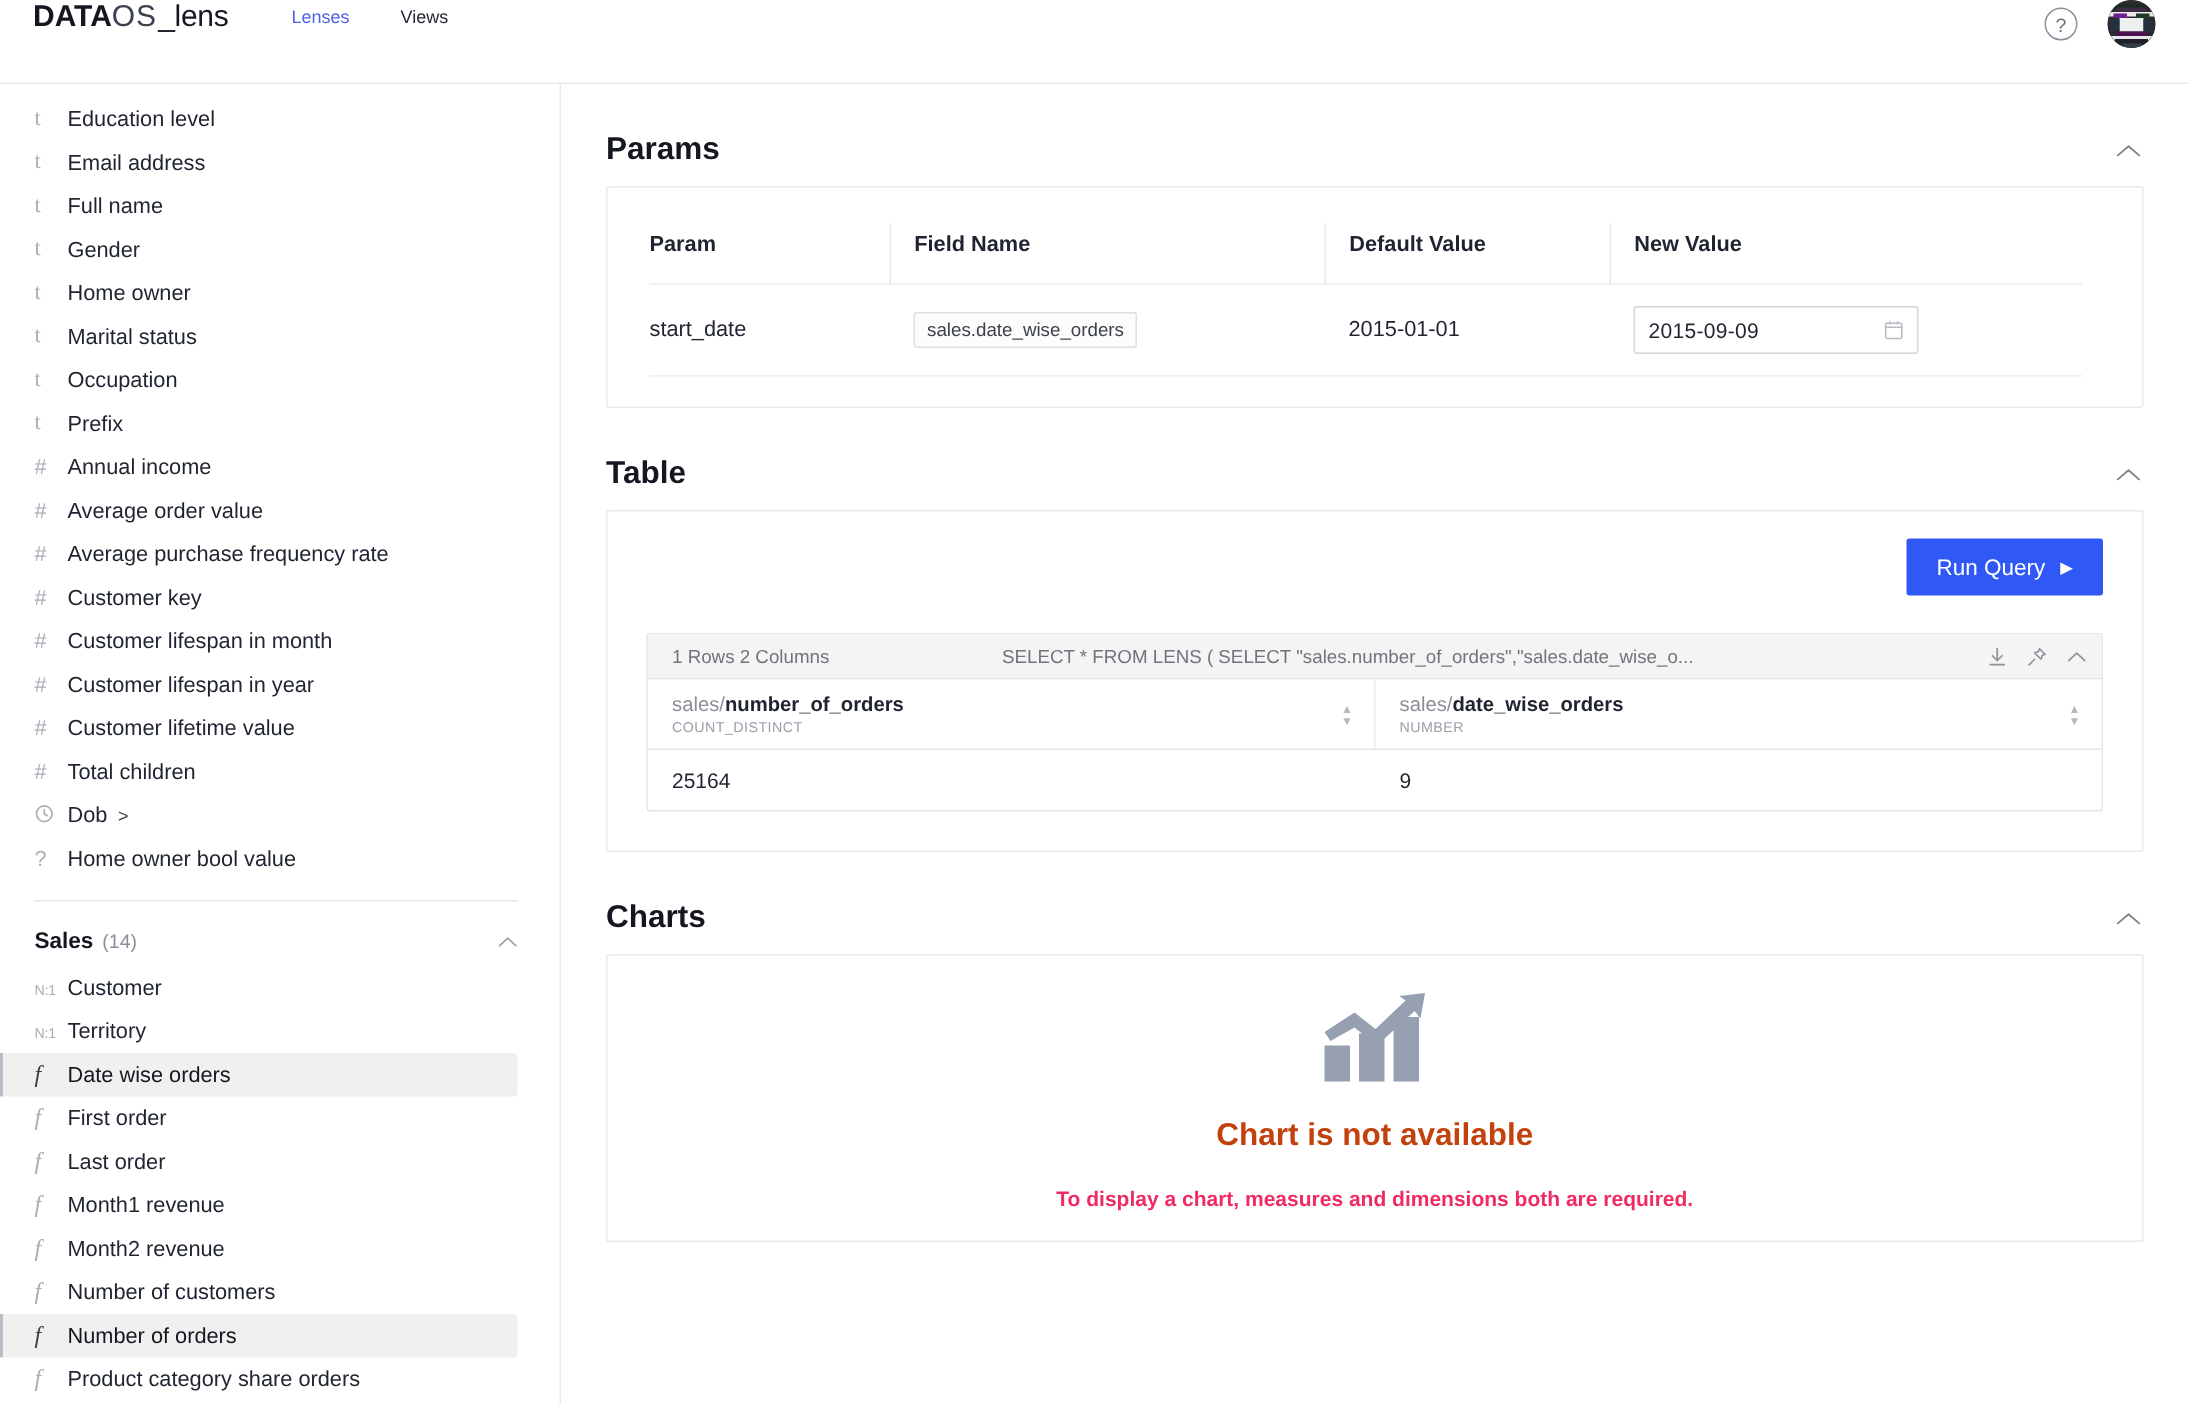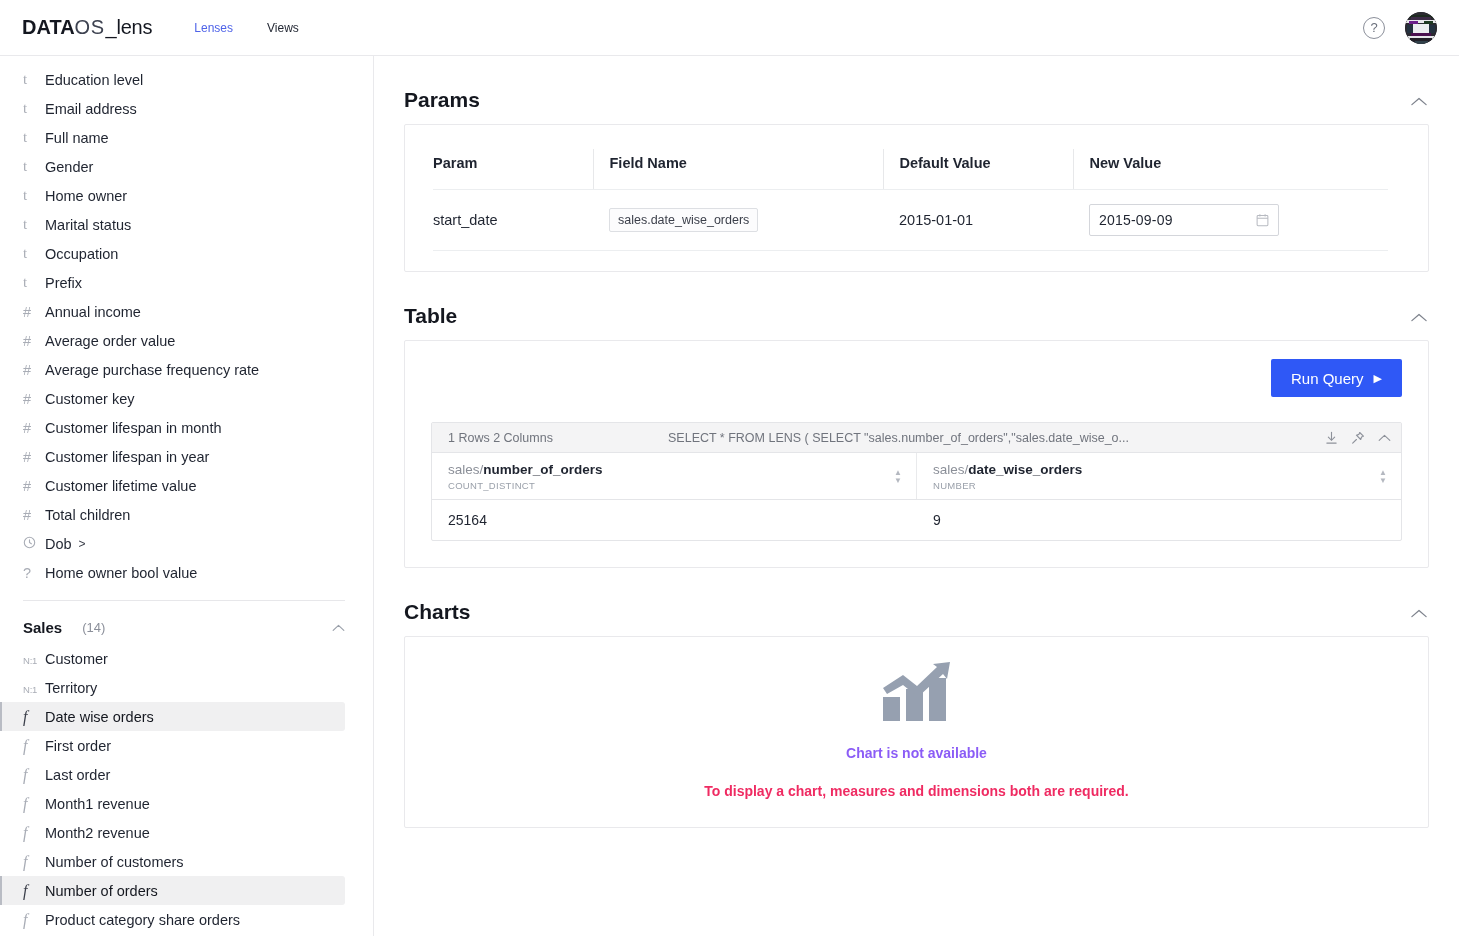--- a/index.html
+++ b/index.html
@@ -10,21 +10,21 @@
     overflow: hidden;
     color: #1f2430;
   }
 
   
   .topbar {
     position: absolute; top: 0; left: 0;
     width: 1459px; height: 56px;
     background: #ffffff;
     border-bottom: 1px solid #e9e9ec;
-    display: flex; align-items: center;
+    display: flex; align-items: flex-start;
     z-index: 20;
   }
   .brand {
     margin-left: 22px;
     font-size: 20px;
     letter-spacing: -0.2px;
     display: flex; align-items: baseline;
     user-select: none;
   }
   .brand-data { font-weight: 700; color: #141720; font-stretch: condensed; letter-spacing: 0px;}
@@ -106,21 +106,20 @@
   .side-divider {
     height: 1px; background: #e7e7ea;
     margin: 13px 28px 0 23px;
   }
   .group-head {
     display: flex; align-items: center;
     padding: 0 28px 0 23px;
     height: 34px; margin-top: 9px;
     font-size: 15px;
     cursor: pointer;
-    gap: 14px;
   }
   .group-head .g-name { font-weight: 700; color: #14171f; }
   .group-head .g-count { color: #8b8f9a; font-size: 13px; margin-left: 6px; font-weight: 400;}
   .group-head .g-chev { margin-left: auto; color: #9aa0aa; font-size: 13px; }
 
   
   .main {
     position: absolute; top: 56px; left: 374px;
     width: 1085px; height: 880px;
     background: #fff;
@@ -234,21 +233,21 @@
   .sorter { margin-left: auto; display: flex; flex-direction: column; gap: 2px; align-items:center; color:#b4b8c0; cursor: pointer;}
   .sorter i { font-style: normal; font-size: 8px; line-height: 6px; }
 
   .grid-row { display: flex; }
   .gr-cell { flex: 1; padding: 12px 16px; font-size: 14px; color: #1f2430; }
   .gr-cell + .gr-cell { border-left: 1px solid transparent; }
 
   
   .charts-panel { height: 192px; display: flex; flex-direction: column; align-items: center; padding-top: 24px;}
   .chart-icon { width: 72px; height: 62px; }
-  .chart-msg { font-size: 14px; font-weight: 700; color: #8b5cf6; margin-top: 22px; }
+  .chart-msg { font-size: 21px; font-weight: 700; color: #c2410c; margin-top: 22px; }
   .chart-sub { font-size: 14px; color: #ef2b62; margin-top: 22px; font-weight: bold; }
 </style>
 </head>
 <body>
 
 <div class="topbar">
   <div class="brand">
     <span class="brand-data">DATA</span>
       <span class="brand-os">OS</span>
       <span class="brand-lens">_lens</span>

